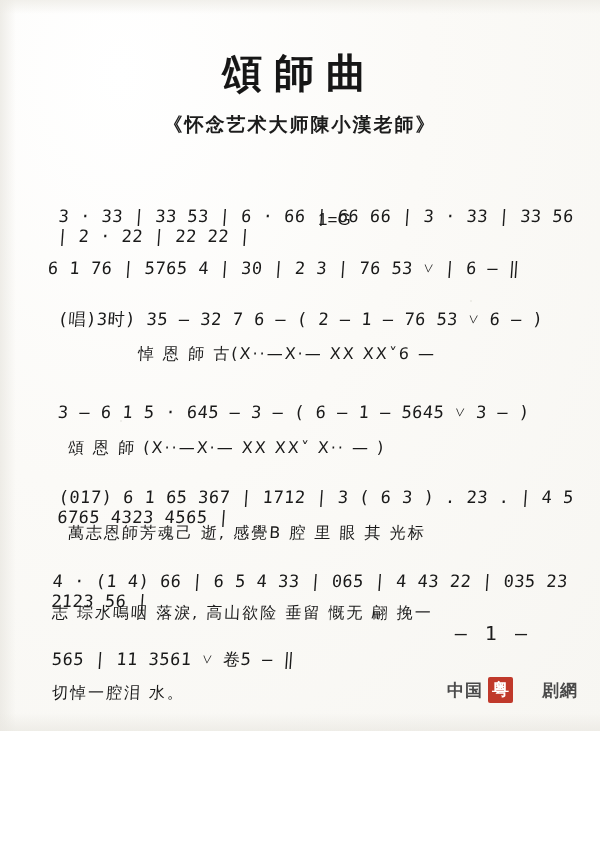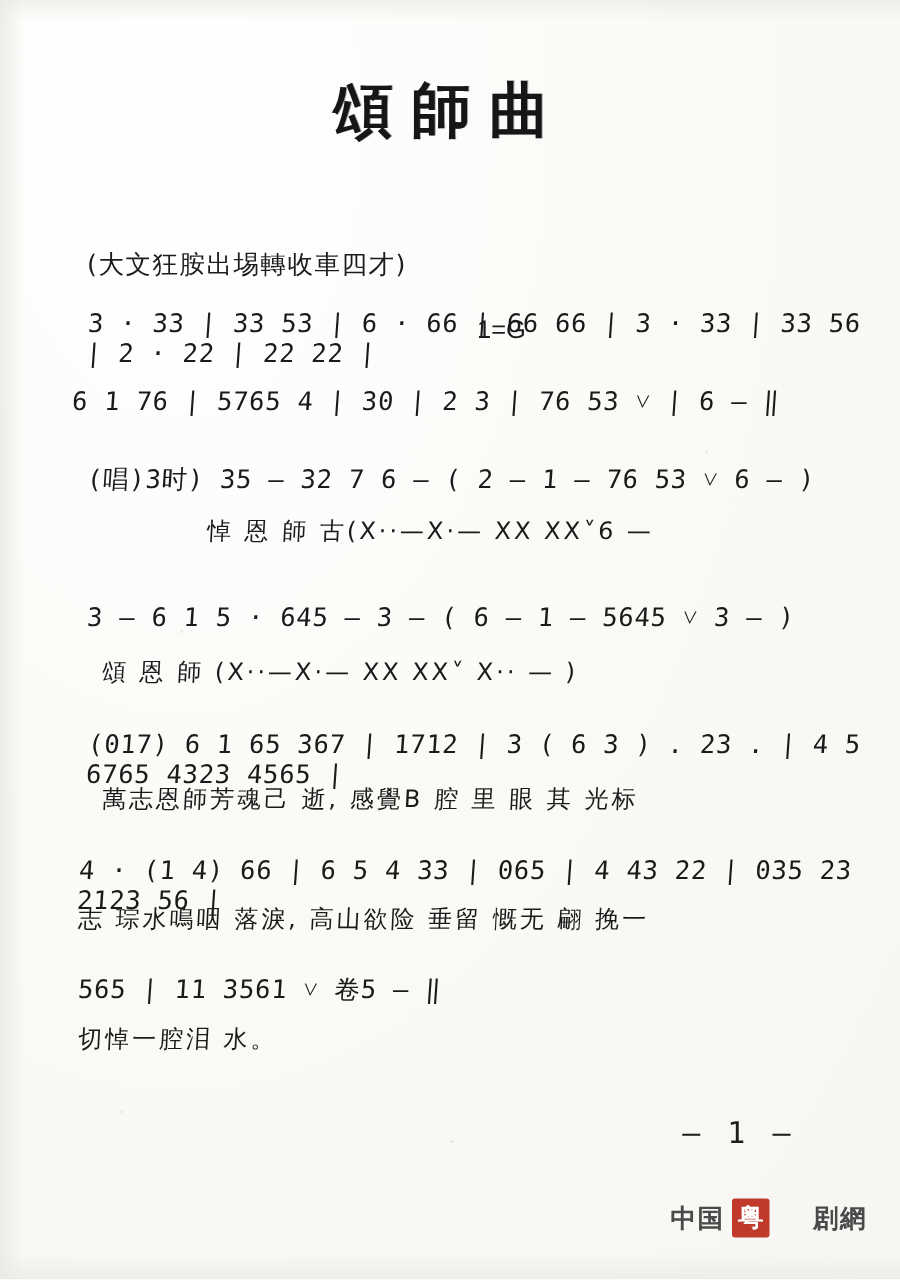--- a/index.html
+++ b/index.html
@@ -6,21 +6,21 @@
     margin: 0;
     padding: 0;
     background: #ffffff;
   }
   body {
     font-family: "Liberation Sans", sans-serif;
   }
   #page {
     position: relative;
     width: 600px;
-    height: 853px;
+    height: 731px;
     background: #fdfdfb;
     overflow: hidden;
   }
   
   #paper-bg {
     position: absolute;
     inset: 0;
     background:
       radial-gradient(ellipse at 20% 10%, #ffffff 0%, #fbfaf7 45%, #f7f6f2 100%);
   }
@@ -178,22 +178,22 @@
   <div id="paper-edge-left"></div>
   <div id="paper-edge-top"></div>
   <div id="paper-edge-bottom"></div>
 
   <div class="speck" style="left:120px;top:420px;width:2px;height:2px;"></div>
   <div class="speck" style="left:470px;top:300px;width:2px;height:2px;"></div>
   <div class="speck" style="left:300px;top:760px;width:3px;height:2px;"></div>
   <div class="speck" style="left:80px;top:740px;width:2px;height:2px;"></div>
 
   <div id="title" class="ink">頌師曲</div>
-
-  <div id="perf-line" class="ink">(大文狂胺出埸轉收車四才)</div>
+  <div id="subtitle" class="ink">《怀念艺术大师陳小漢老師》</div>
+
   <div id="key-sig" class="ink">1=G</div>
 
   <div class="staff-row" style="top:206px;left:58px;">
     <span class="notes">3 · 33 | 33 53 | 6 · 66 | 66 66 | 3 · 33 | 33 56 | 2 · 22 | 22 22 |</span>
   </div>
   <div class="staff-row" style="top:258px;left:48px;">
     <span class="notes">6 1 76 | 5765 4 | 30 | 2   3 | 76 53 ˅ | 6 — ‖</span>
   </div>
   <div class="staff-row" style="top:308px;left:58px;">
     <span class="notes">(唱)3时)  35 — 32 7 6 —   ( 2 — 1 —  76 53 ˅  6 — )</span>

